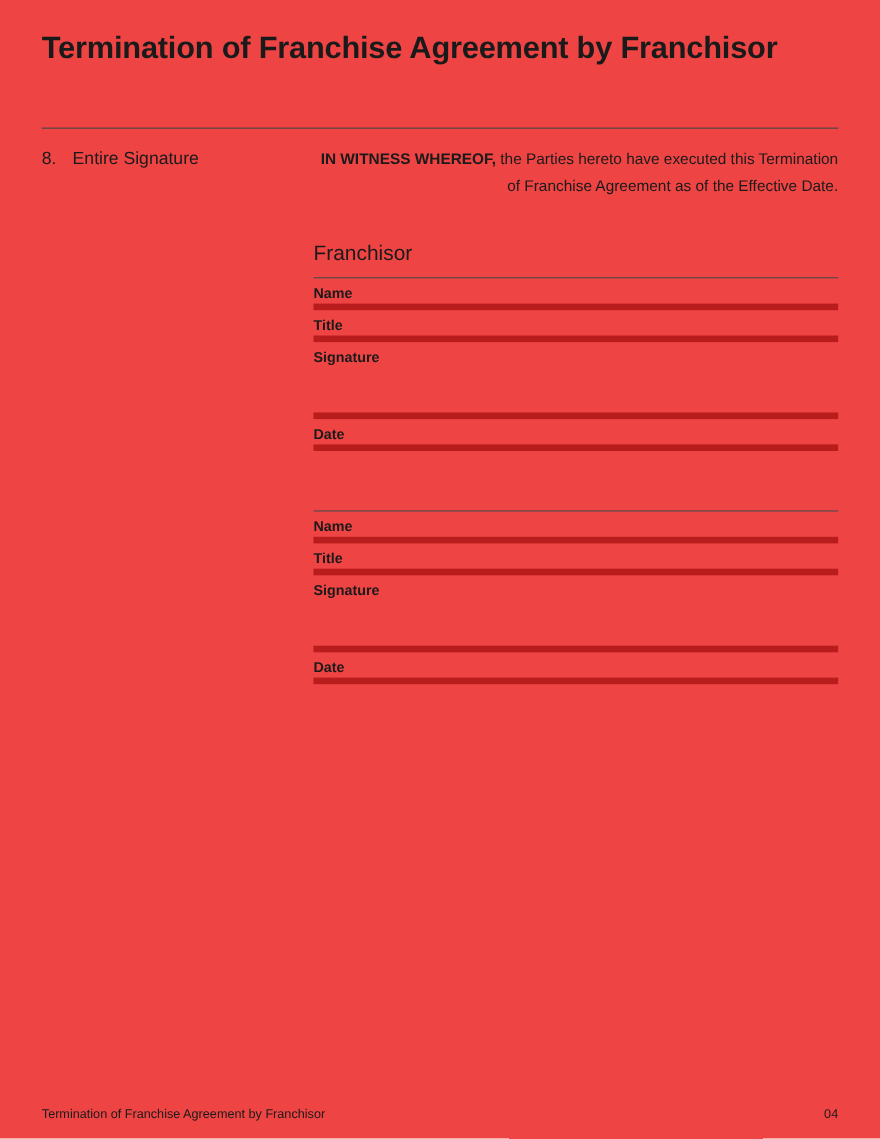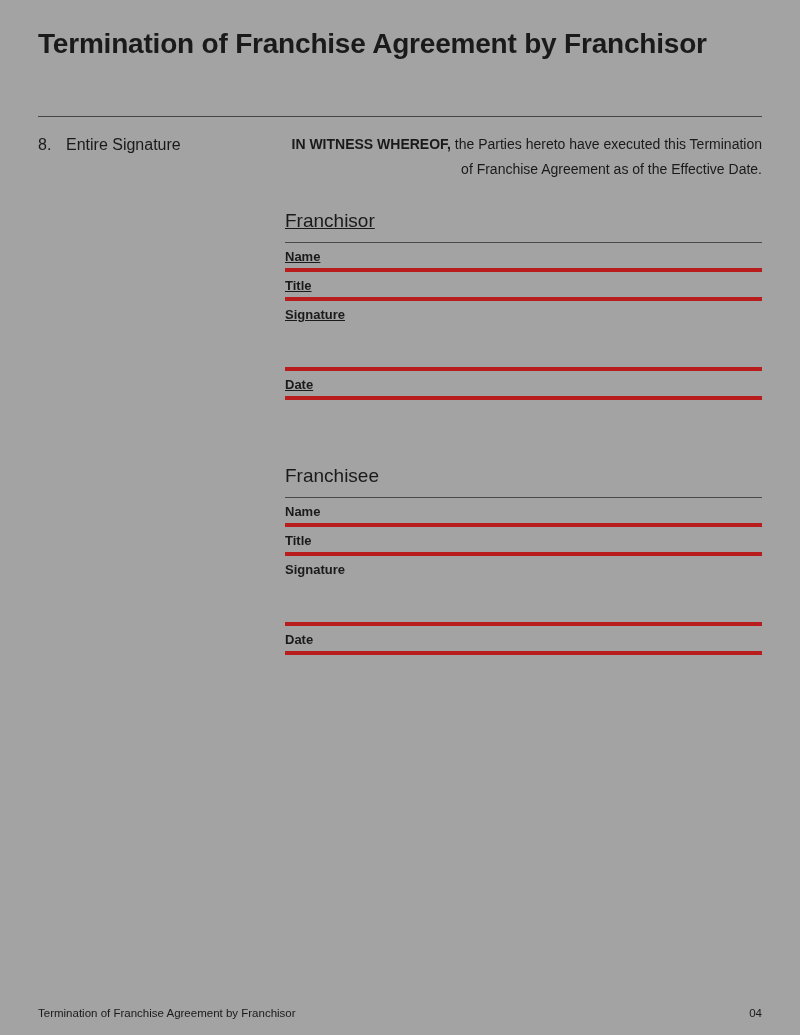--- a/index.html
+++ b/index.html
@@ -1,21 +1,21 @@
 <!DOCTYPE html>
 <html><head>
 <meta charset="utf-8">
 <style>
   * { margin: 0; padding: 0; box-sizing: border-box; }
   html, body { background: #ffffff; }
   .page {
     position: relative;
     width: 800px;
     height: 1035px;
-    background: #a3a3a3;
+    background: #ef4444;
     font-family: "Liberation Sans", sans-serif;
     color: #1a1a1a;
     overflow: hidden;
   }
   .doc-title {
     position: absolute;
     left: 38px;
     top: 27px;
     font-size: 28px;
     font-weight: 700;
@@ -50,33 +50,33 @@
     font-size: 14px;
     line-height: 25px;
     text-align: right;
   }
   .witness-lead { font-weight: 700; }
   .sig-block {
     position: absolute;
     left: 285px;
     right: 38px;
   }
-  .sig-block.franchisor { top: 209px; text-decoration: underline; }
+  .sig-block.franchisor { top: 219px; }
   .sig-block.franchisee { top: 464px; }
   .sig-heading {
     font-size: 19px;
     font-weight: 400;
     line-height: 23px;
     margin-bottom: 10px;
   }
   .sig-rows {
     border-top: 1px solid #4a4a4a;
   }
   .sig-row {
-    border-bottom: 4px solid #b91c1c;
+    border-bottom: 6px solid #b91c1c;
     height: 29px;
   }
   .sig-row.tall { height: 70px; }
   .sig-label {
     display: block;
     padding-top: 6px;
     font-size: 13px;
     font-weight: 700;
     line-height: 16px;
   }
@@ -120,21 +120,20 @@
       <div class="sig-row tall">
         <span class="sig-label">Signature</span>
       </div>
       <div class="sig-row">
         <span class="sig-label">Date</span>
       </div>
     </div>
   </section>
 
   <section class="sig-block franchisee">
-    <h2 class="sig-heading">Franchisee</h2>
     <div class="sig-rows">
       <div class="sig-row">
         <span class="sig-label">Name</span>
       </div>
       <div class="sig-row">
         <span class="sig-label">Title</span>
       </div>
       <div class="sig-row tall">
         <span class="sig-label">Signature</span>
       </div>

